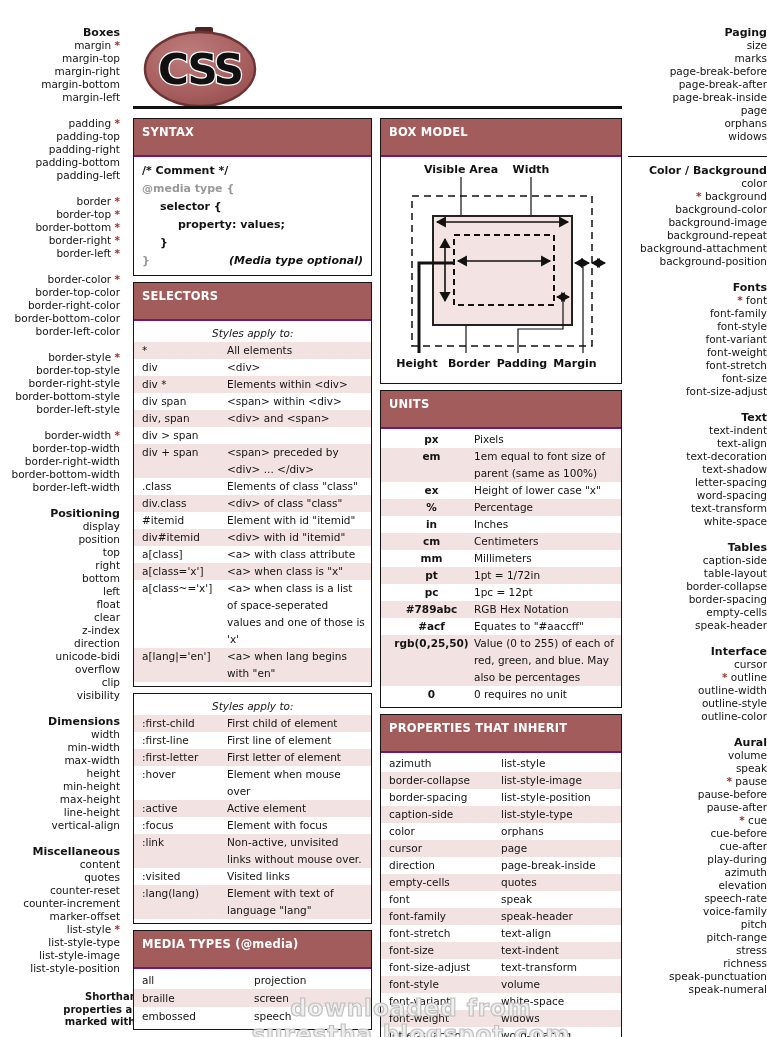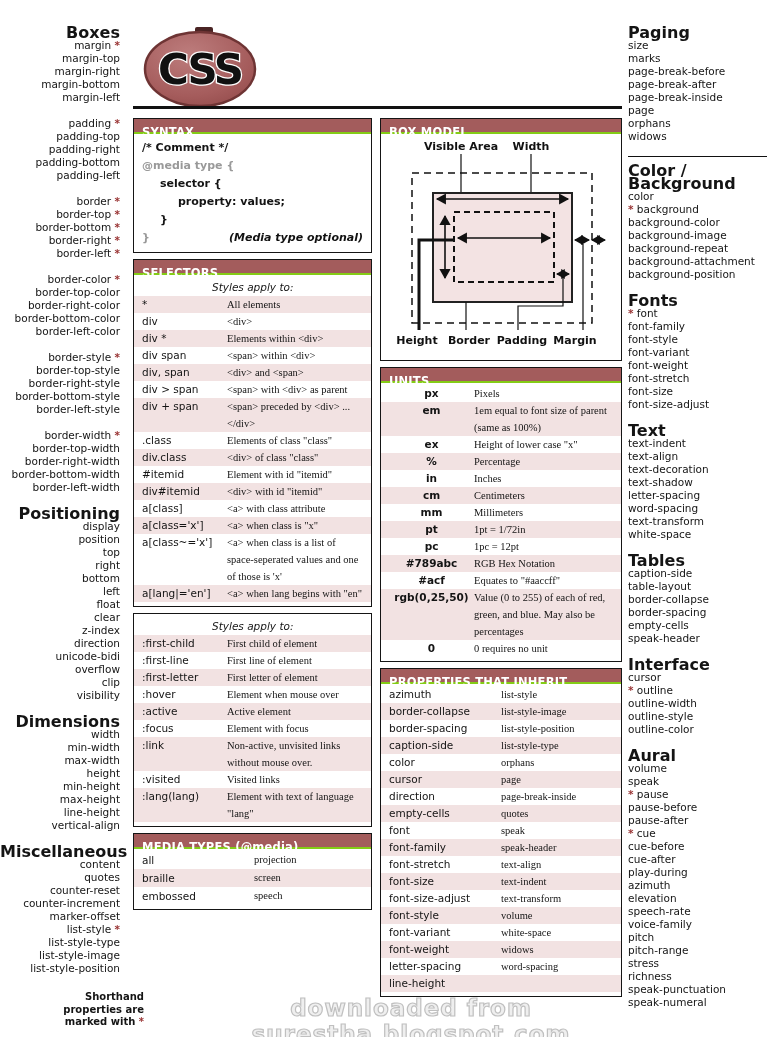--- a/index.html
+++ b/index.html
@@ -10,60 +10,60 @@
     --ink:#141414;
   }
   *{margin:0;padding:0;box-sizing:border-box;}
   body{
     width:767px;height:1037px;position:relative;background:#fff;overflow:hidden;
     font-family:"DejaVu Sans", sans-serif;color:var(--ink);
   }
   
   .side-col{position:absolute;top:26px;font-size:10.5px;line-height:13px;}
   .left-col{left:0;width:120px;text-align:right;}
-  .right-col{left:628px;width:139px;text-align:left;}
+  .right-col{left:628px;width:139px;text-align:right;}
   .list-section{margin-bottom:13px;}
-  .list-title{font-weight:bold;font-size:16px;}
+  .list-title{font-weight:bold;font-size:11px;}
   .star{color:var(--star);font-weight:bold;}
   .list-divider{border-top:1.5px solid #111;margin:5px 0 6.5px 0;}
   .left-footnote{
     position:absolute;left:0;top:991px;width:120px;text-align:right;
     font-size:10px;font-weight:bold;line-height:12.5px;margin-left:24px;
   }
   
   .logo{position:absolute;left:143px;top:27px;}
   .logo-rule{position:absolute;left:133px;top:106px;width:489px;height:3px;background:#111;}
   
   .col{position:absolute;top:118px;}
   .col-a{left:133px;width:239px;}
   .col-b{left:380px;width:242px;}
   .panel{border:1.5px solid #151515;background:#fff;margin-bottom:6px;}
   .panel-header{
     background:var(--accent);color:#fff;font-weight:bold;font-size:11.5px;
-    height:15px;line-height:27px;padding:0 8px;letter-spacing:.2px;
-    border-bottom:2px solid #84cc16;
+    height:38px;line-height:27px;padding:0 8px;letter-spacing:.2px;
+    border-bottom:2px solid #701a75;
   }
   .panel-body{padding:2px 0 4px 0;}
   
   .syntax-body{padding:5px 8px 5px 8px;}
   .code-line{font-size:11px;line-height:18px;font-weight:bold;}
   .code-line .gray,.code-line.gray{color:var(--muted);font-weight:bold;}
   .ind1{padding-left:18px;}
   .ind2{padding-left:36px;}
   .code-last{display:flex;justify-content:space-between;}
   .syntax-note{font-style:italic;font-weight:bold;color:#111;}
   
   .tbl{font-size:10.5px;}
   .tbl-caption{margin-left:78px;font-style:italic;line-height:17px;font-size:10.5px;padding-top:2px;}
   .trow{display:flex;line-height:17px;}
   .trow.alt{background:var(--shade);}
   .rows-tall .trow{line-height:18px;}
   .cell{display:block;}
   .c1{flex:0 0 93px;padding-left:8px;}
-  .c2{flex:1;padding-right:6px;font-family:Liberation Serif, serif;}
+  .c2{flex:1;padding-right:6px;}
   .cols-half .c1{flex:0 0 120px;}
   .bold-c1 .c1{font-weight:bold;text-align:center;}
   
   .bm-label{font-family:"DejaVu Sans",sans-serif;font-size:11px;font-weight:bold;fill:#111;}
   
   .watermark{
     position:absolute;left:135px;top:995px;width:552px;text-align:center;
     font-size:23px;font-weight:bold;letter-spacing:1px;
     color:#efefef;-webkit-text-stroke:1.2px #c0c0c0;
   }
@@ -212,21 +212,20 @@
             <div class="trow">
               <div class="cell c1">div span</div>
               <div class="cell c2">&lt;span&gt; within &lt;div&gt;</div>
             </div>
             <div class="trow alt">
               <div class="cell c1">div, span</div>
               <div class="cell c2">&lt;div&gt; and &lt;span&gt;</div>
             </div>
             <div class="trow">
               <div class="cell c1">div &gt; span</div>
-              <div class="cell c2">&lt;span&gt; with &lt;div&gt; as parent</div>
             </div>
             <div class="trow alt">
               <div class="cell c1">div + span</div>
               <div class="cell c2">&lt;span&gt; preceded by &lt;div&gt; ... &lt;/div&gt;</div>
             </div>
             <div class="trow">
               <div class="cell c1">.class</div>
               <div class="cell c2">Elements of class "class"</div>
             </div>
             <div class="trow alt">

